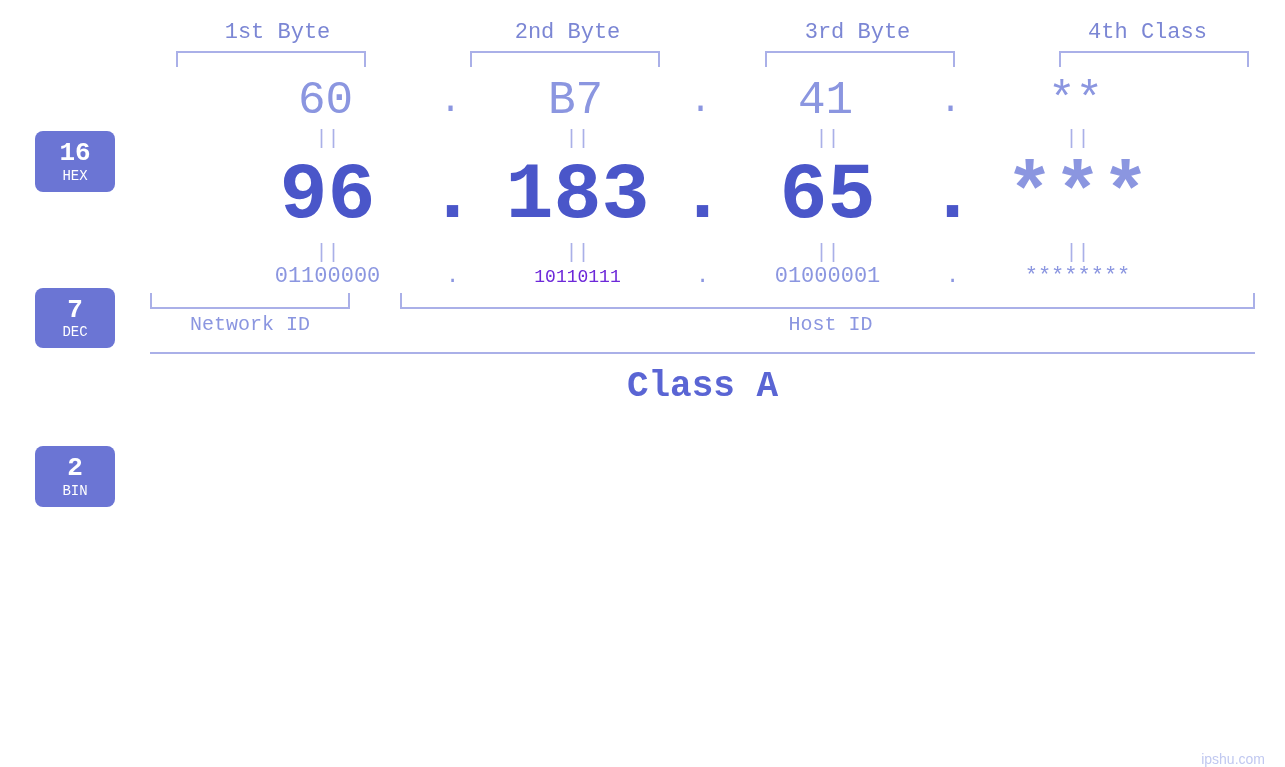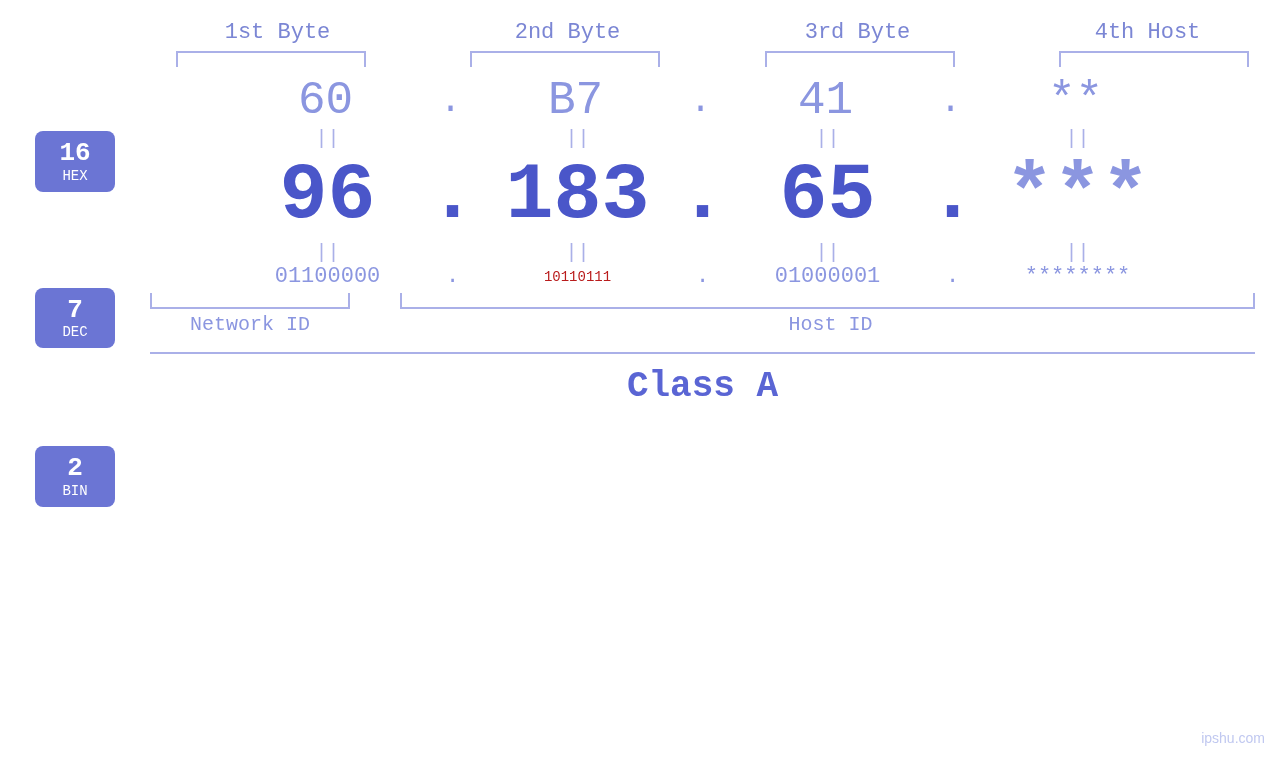--- a/index.html
+++ b/index.html
@@ -40,21 +40,21 @@
     }
 
     .base-badge .base-label {
       font-size: 14px;
       display: block;
     }
 
     
     .watermark {
       position: absolute;
-      bottom: 21px;
+      bottom: 0;
       right: 20px;
       color: #c0c8f0;
       font-size: 14px;
       font-family: Arial, sans-serif;
     }
 
     .full-layout {
       display: flex;
       flex-direction: row;
       width: 1285px;
@@ -82,21 +82,21 @@
 
 <div class="main-container">
 
   <div style="display:flex; width:1100px; margin-left:140px; justify-content:space-around; margin-bottom:6px;">
     <div style="width:220px; text-align:center; color:#7b86d4; font-size:22px; font-family:'Courier New',monospace;">1st Byte</div>
     <div style="width:50px;"></div>
     <div style="width:220px; text-align:center; color:#7b86d4; font-size:22px; font-family:'Courier New',monospace;">2nd Byte</div>
     <div style="width:50px;"></div>
     <div style="width:220px; text-align:center; color:#7b86d4; font-size:22px; font-family:'Courier New',monospace;">3rd Byte</div>
     <div style="width:50px;"></div>
-    <div style="width:220px; text-align:center; color:#7b86d4; font-size:22px; font-family:'Courier New',monospace;">4th Host</div>
+    <div style="width:220px; text-align:center; color:#7b86d4; font-size:22px; font-family:'Courier New',monospace;">4th Class</div>
   </div>
 
   <div style="display:flex; width:1100px; margin-left:140px; justify-content:space-around; margin-bottom:8px;">
     <div style="width:190px; height:16px; border:2px solid #aab0e8; border-bottom:none;"></div>
     <div style="width:50px;"></div>
     <div style="width:190px; height:16px; border:2px solid #aab0e8; border-bottom:none;"></div>
     <div style="width:50px;"></div>
     <div style="width:190px; height:16px; border:2px solid #aab0e8; border-bottom:none;"></div>
     <div style="width:50px;"></div>
     <div style="width:190px; height:16px; border:2px solid #aab0e8; border-bottom:none;"></div>
@@ -160,21 +160,21 @@
         <div style="width:200px; text-align:center; color:#aab0e8; font-size:20px; font-family:'Courier New',monospace;">||</div>
         <div style="width:50px;"></div>
         <div style="width:200px; text-align:center; color:#aab0e8; font-size:20px; font-family:'Courier New',monospace;">||</div>
         <div style="width:50px;"></div>
         <div style="width:200px; text-align:center; color:#aab0e8; font-size:20px; font-family:'Courier New',monospace;">||</div>
       </div>
 
       <div style="display:flex; align-items:center; justify-content:center; width:100%; padding-right:30px;">
         <div style="width:200px; text-align:center; color:#8b96e0; font-size:22px; font-family:'Courier New',monospace;">01100000</div>
         <div style="width:50px; text-align:center; color:#8b96e0; font-size:22px; font-family:'Courier New',monospace;">.</div>
-        <div style="width:200px; text-align:center; color:#b91c1c; font-size:14px; font-family:'Courier New',monospace;">10110111</div>
+        <div style="width:200px; text-align:center; color:#6d28d9; font-size:18px; font-family:'Courier New',monospace;">10110111</div>
         <div style="width:50px; text-align:center; color:#8b96e0; font-size:22px; font-family:'Courier New',monospace;">.</div>
         <div style="width:200px; text-align:center; color:#8b96e0; font-size:22px; font-family:'Courier New',monospace;">01000001</div>
         <div style="width:50px; text-align:center; color:#8b96e0; font-size:22px; font-family:'Courier New',monospace;">.</div>
         <div style="width:200px; text-align:center; color:#8b96e0; font-size:22px; font-family:'Courier New',monospace;">********</div>
       </div>
 
       <div style="display:flex; width:100%; padding-right:30px; margin-top:4px;">
 
         <div style="width:200px; height:16px; border:2px solid #aab0e8; border-top:none;"></div>
         <div style="width:50px;"></div>

